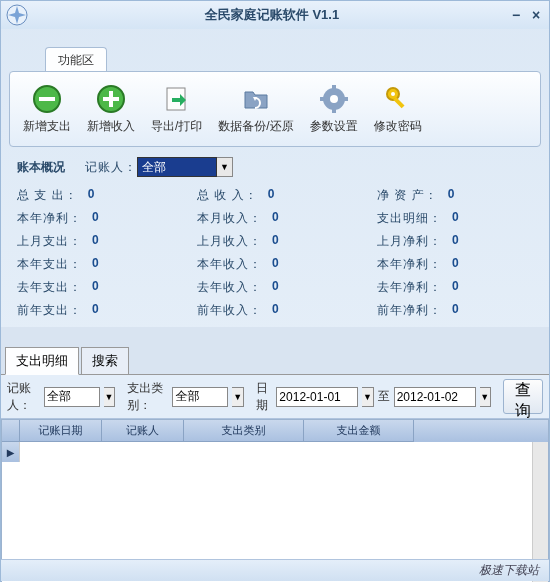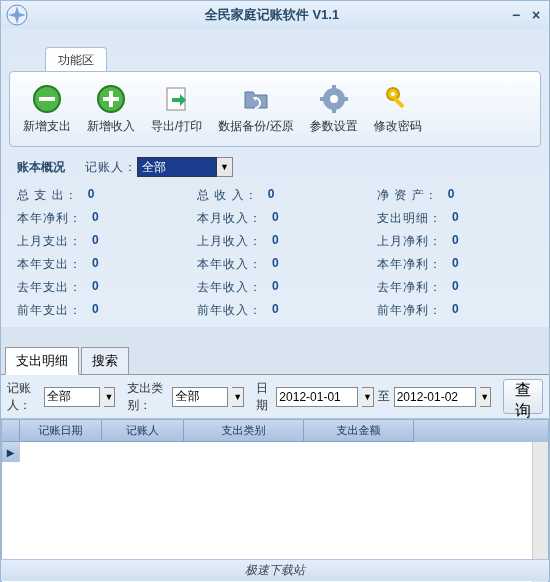--- a/index.html
+++ b/index.html
@@ -51,21 +51,21 @@
 .th:first-child { width: 18px; background: linear-gradient(to bottom,#c9d8ed,#a9c0e0); }
 .tbody-row { display: flex; height: 20px; }
 .tmarker { width: 18px; border-right: 1px solid #ccc; background: linear-gradient(to bottom,#c9d8ed,#a9c0e0); display:flex;align-items:center;justify-content:center; font-size:10px; color:#223a5e; }
 .tbody-empty { flex: 1; background: #fff; }
 
 .footer-row { display: flex; background: linear-gradient(to bottom,#c9d8ed,#a9c0e0); height: 22px; border-top:1px solid #8aa3c4;}
 .ftcell { border-right: 1px solid #8aa3c4; display: flex; align-items: center; padding: 0 4px; color: #223a5e; }
 
 .scrollbar-v { position: absolute; right: 0; top: 22px; bottom: 22px; width: 16px; background: #e8e8e8; border-left: 1px solid #ccc; }
 
-.statusbar { height: 22px; background: linear-gradient(to bottom,#e4eef9,#d0e0f2); border-top: 1px solid #b0c4de; display: flex; align-items: center; justify-content: center; padding: 0 10px; font-style: italic; color: #445; position: absolute; bottom: 0; left: 0; right: 0; }
+.statusbar { height: 22px; background: linear-gradient(to bottom,#e4eef9,#d0e0f2); border-top: 1px solid #b0c4de; display: flex; align-items: center; justify-content: flex-end; padding: 0 10px; font-style: italic; color: #445; position: absolute; bottom: 0; left: 0; right: 0; }
 
 .col-date { width: 82px; }
 .col-person { width: 82px; }
 .col-cat { width: 120px; }
 .col-amt { width: 110px; }
 .col-note { flex: 1; }
 </style>
 </head>
 <body>
 

